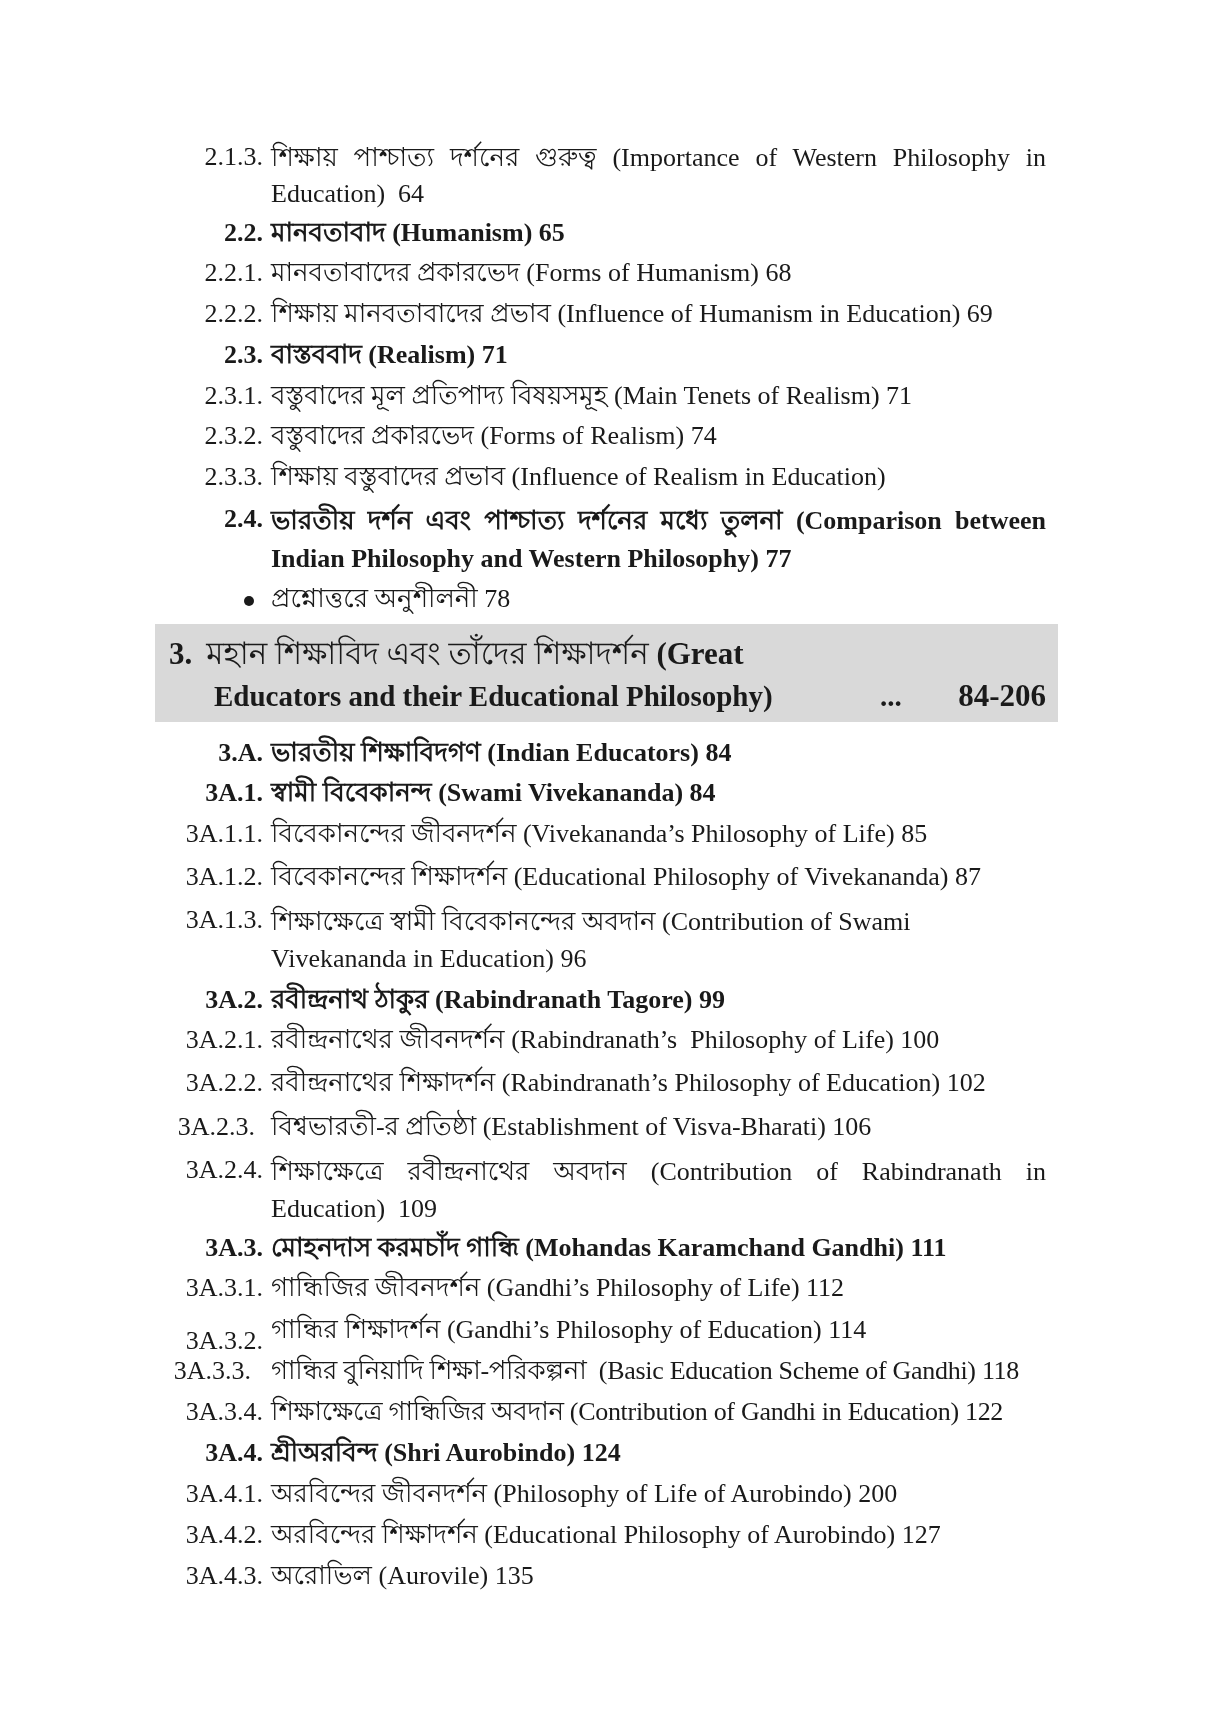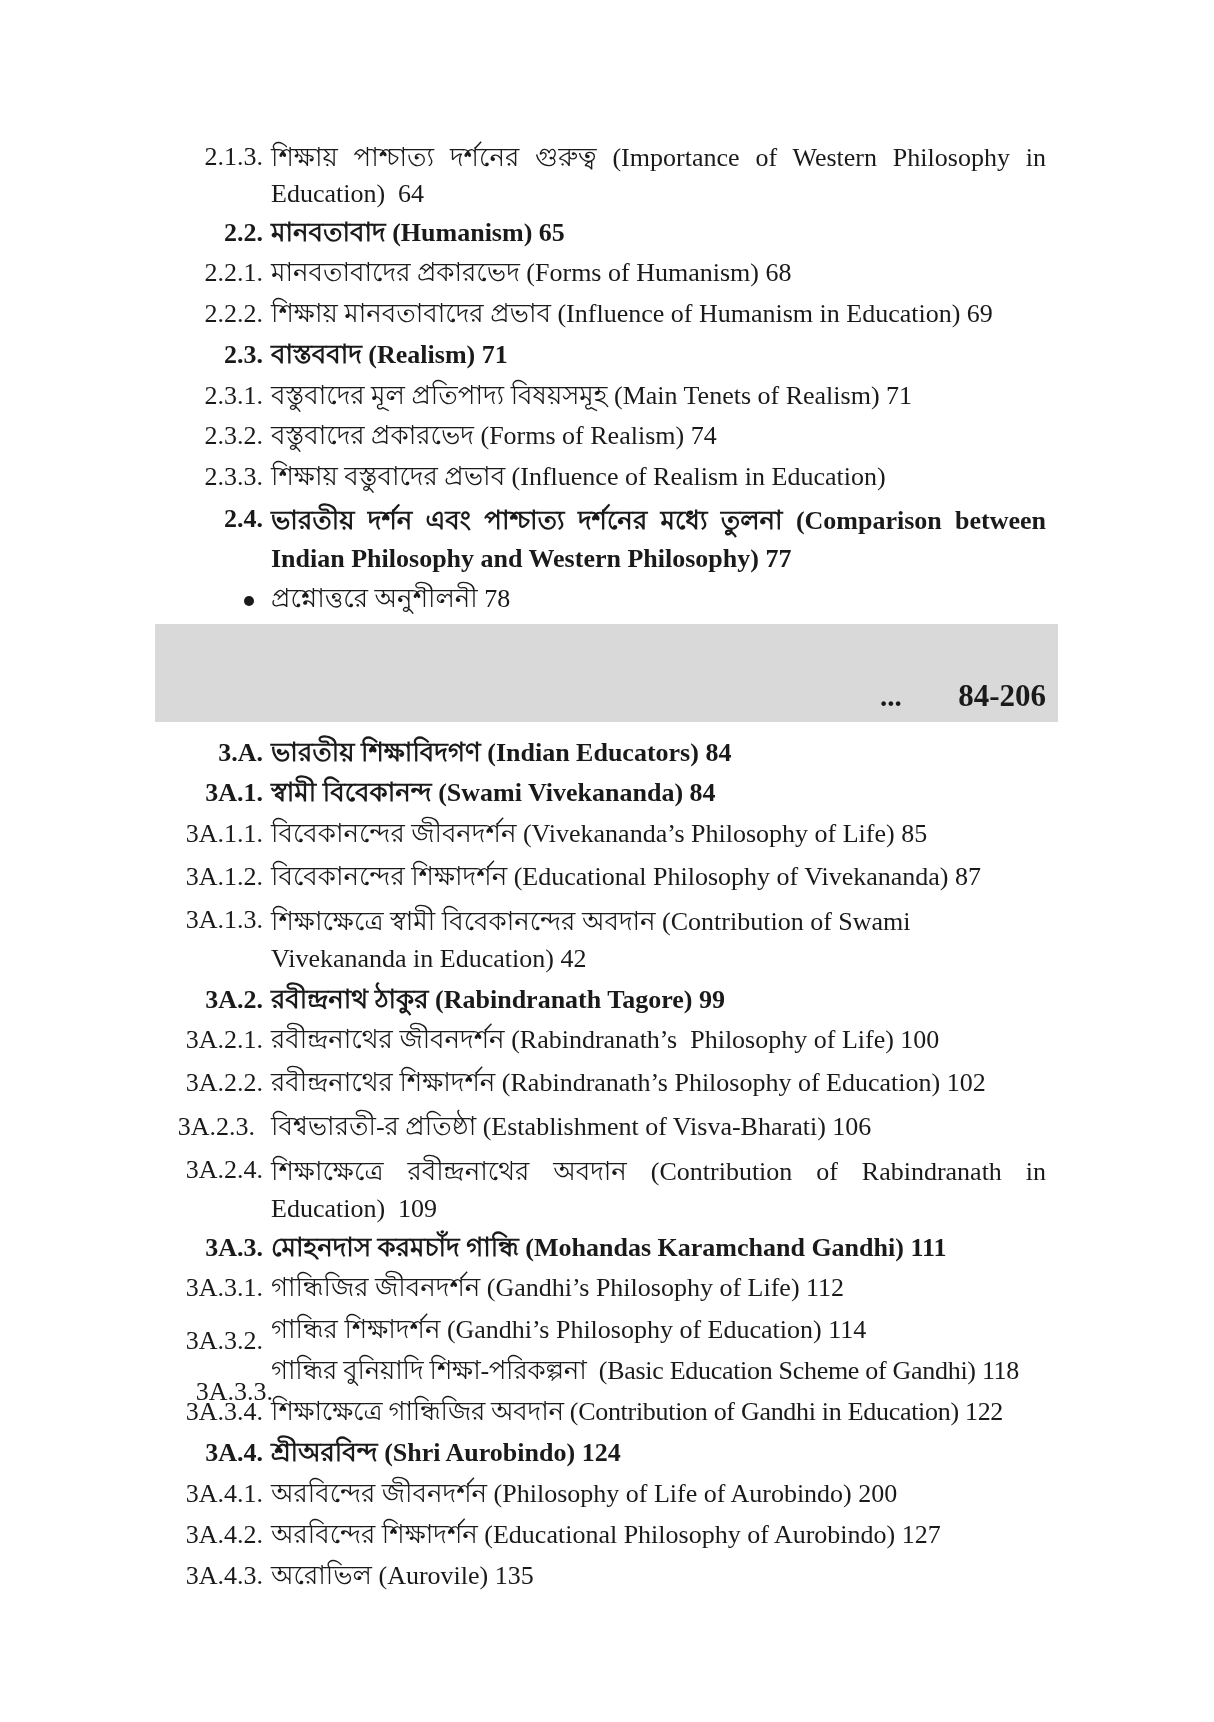--- a/index.html
+++ b/index.html
@@ -69,20 +69,24 @@
     <span class="num" style="left:160px;width:103px;">2.4.</span>
     <span class="txt justify" style="line-height:38px;"><span>ভারতীয় দর্শন এবং পাশ্চাত্য দর্শনের মধ্যে তুলনা (Comparison between Indian Philosophy and Western Philosophy)</span> <span>77</span></span>
   </div>
 
   <div class="row" style="top:582px;">
     <span class="bullet"></span>
     <span class="txt"><span>প্রশ্নোত্তরে অনুশীলনী</span> <span>78</span></span>
   </div>
 
   <div class="band">
+    <div class="line1">
+      <span class="chap-num">3.</span><span>মহান শিক্ষাবিদ এবং তাঁদের শিক্ষাদর্শন</span> <span class="chap-en">(Great</span>
+    </div>
+    <div class="line2">Educators and their Educational Philosophy)</div>
     <div class="ellipsis">...</div>
     <div class="range">84-206</div>
   </div>
 
   <div class="row bold" style="top:736px;">
     <span class="num" style="left:150px;width:113px;">3.A.</span>
     <span class="txt"><span>ভারতীয় শিক্ষাবিদগণ (Indian Educators)</span> <span>84</span></span>
   </div>
 
   <div class="row bold" style="top:776px;">
@@ -95,21 +99,21 @@
     <span class="txt"><span>বিবেকানন্দের জীবনদর্শন (Vivekananda’s Philosophy of Life)</span> <span>85</span></span>
   </div>
 
   <div class="row" style="top:860px;">
     <span class="num" style="left:150px;width:113px;">3A.1.2.</span>
     <span class="txt"><span>বিবেকানন্দের শিক্ষাদর্শন (Educational Philosophy of Vivekananda)</span> <span>87</span></span>
   </div>
 
   <div class="row" style="top:903px;">
     <span class="num" style="left:150px;width:113px;">3A.1.3.</span>
-    <span class="txt" style="width:700px;line-height:37px;"><span>শিক্ষাক্ষেত্রে স্বামী বিবেকানন্দের অবদান (Contribution of Swami Vivekananda in Education)</span> <span>42</span></span>
+    <span class="txt" style="width:700px;line-height:37px;"><span>শিক্ষাক্ষেত্রে স্বামী বিবেকানন্দের অবদান (Contribution of Swami Vivekananda in Education)</span> <span>96</span></span>
   </div>
 
   <div class="row bold" style="top:983px;">
     <span class="num" style="left:150px;width:113px;">3A.2.</span>
     <span class="txt"><span>রবীন্দ্রনাথ ঠাকুর (Rabindranath Tagore)</span> <span>99</span></span>
   </div>
 
   <div class="row" style="top:1023px;">
     <span class="num" style="left:150px;width:113px;">3A.2.1.</span>
     <span class="txt" style="white-space:pre;"><span>রবীন্দ্রনাথের জীবনদর্শন (Rabindranath’s  Philosophy of Life)</span> <span>100</span></span>
@@ -139,21 +143,21 @@
     <span class="num" style="left:150px;width:113px;">3A.3.1.</span>
     <span class="txt"><span>গান্ধিজির জীবনদর্শন (Gandhi’s Philosophy of Life)</span> <span>112</span></span>
   </div>
 
   <div class="row" style="top:1313px;">
     <span class="num" style="left:150px;width:113px;margin-top:11px;">3A.3.2.</span>
     <span class="txt"><span>গান্ধির শিক্ষাদর্শন (Gandhi’s Philosophy of Education)</span> <span>114</span></span>
   </div>
 
   <div class="row" style="top:1354px;">
-    <span class="num" style="left:160px;width:113px;margin-top:21px;">3A.3.3.</span>
+    <span class="num" style="left:138px;width:113px;">3A.3.3.</span>
     <span class="txt" style="white-space:pre;letter-spacing:-0.3px;"><span>গান্ধির বুনিয়াদি শিক্ষা-পরিকল্পনা  (Basic Education Scheme of Gandhi)</span> <span>118</span></span>
   </div>
 
   <div class="row" style="top:1395px;">
     <span class="num" style="left:150px;width:113px;">3A.3.4.</span>
     <span class="txt" style="letter-spacing:-0.3px;"><span>শিক্ষাক্ষেত্রে গান্ধিজির অবদান (Contribution of Gandhi in Education)</span> <span>122</span></span>
   </div>
 
   <div class="row bold" style="top:1436px;">
     <span class="num" style="left:150px;width:113px;">3A.4.</span>

